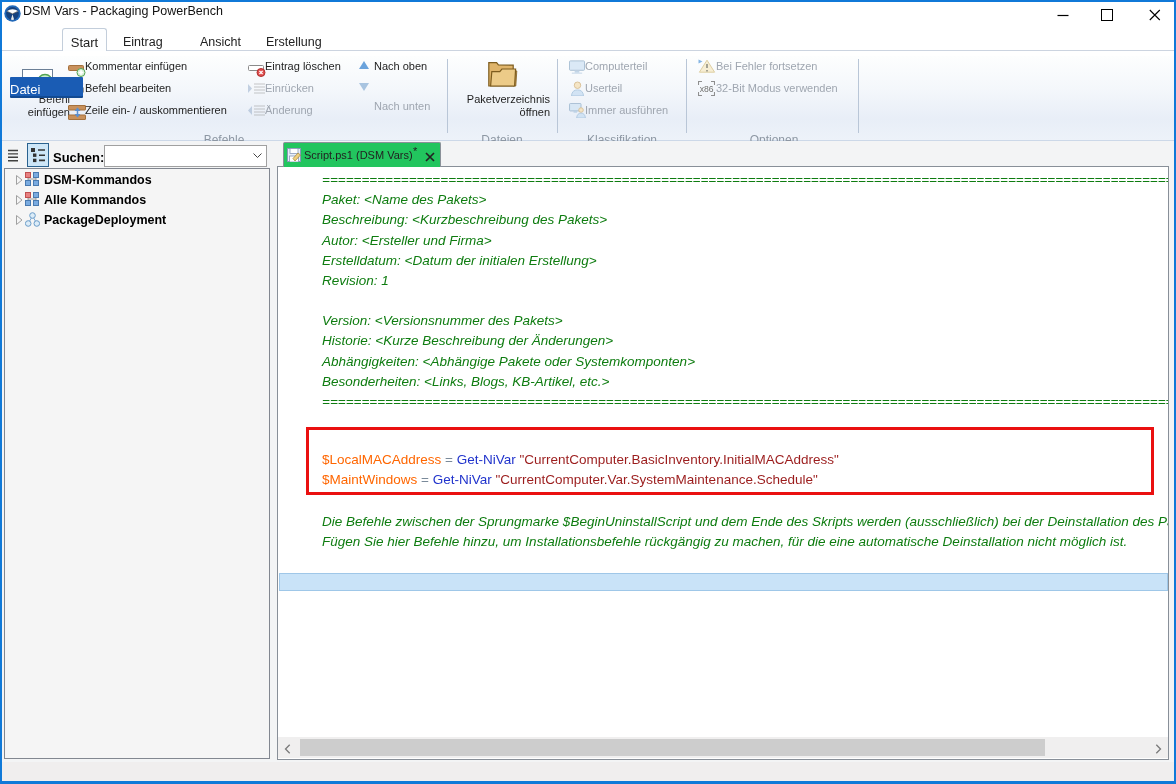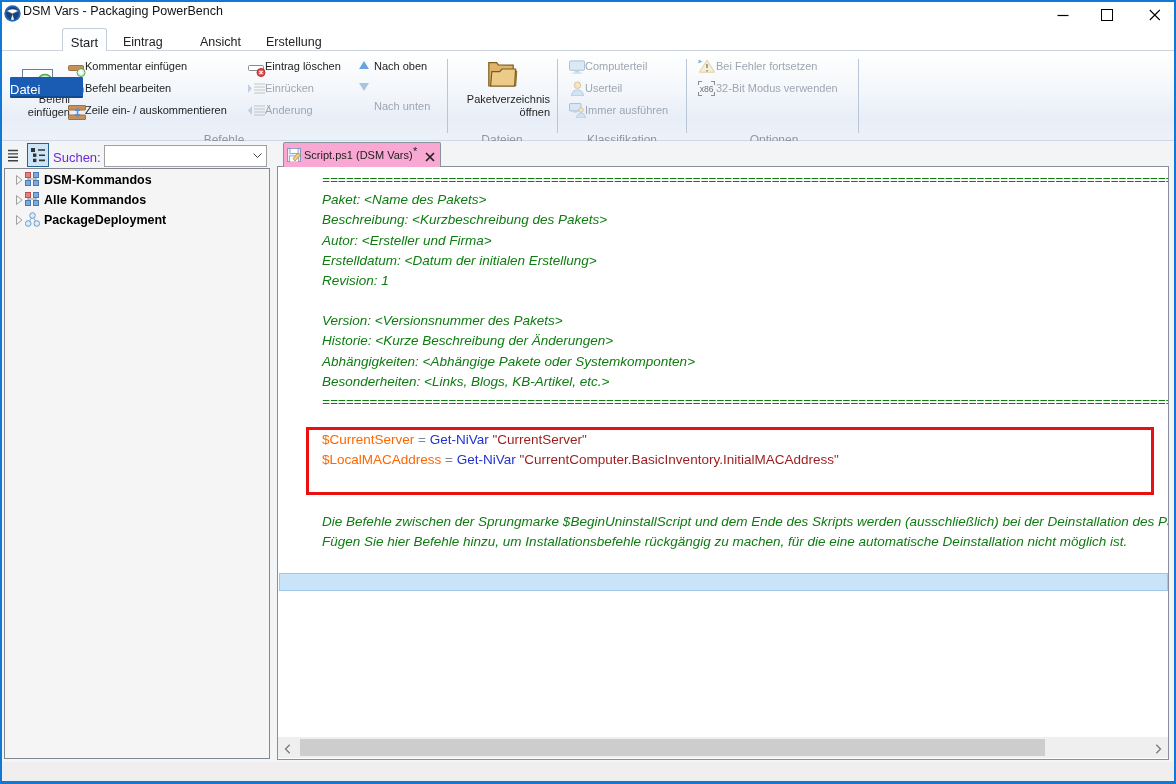--- a/index.html
+++ b/index.html
@@ -19,28 +19,28 @@
 .ribtab { top:7px; font-size:12.5px; color:#222; }
 
 #ribbon { left:2px; top:56px; width:1172px; height:85px; background:linear-gradient(#fdfefe 0%, #f4f7fb 40%, #e8eef7 75%, #edf2f9 100%); border-bottom:1px solid #ccd8e8; }
 .gsep { top:3px; width:1px; height:74px; background:#b9c6d7; }
 .glabel { top:69px; font-size:12px; color:#8d97a3; width:120px; text-align:center;margin-top:8px; }
 .rbtn-label { font-size:11px; color:#1e1e1e; }
 .rbtn-label.dis { color:#9fa6b0; }
 
 #content { left:2px; top:141px; width:1172px; height:621px; background:#f3f4f5; }
 
-#suchen { left:53px; top:150px; font-size:13px; color:#6d28d9; }
+#suchen { left:53px; top:150px; font-size:13px; color:#000000;font-weight:bold; }
 #combo { left:104px; top:145px; width:163px; height:22px; background:#fff; border:1px solid #a0a0a0; }
 #treebtn { left:27px; top:143px; width:22px; height:24px; background:#cde6f7; border:1px solid #2a628f; }
 
 #leftpanel { left:4px; top:168px; width:266px; height:591px; background:#f5f5f5; border:1px solid #828790; }
 .treerow { font-size:12.5px; font-weight:bold; color:#000; }
 
-#edtab { left:283px; top:142px; width:158px; height:25px; background:#f9a8d4; border:1px solid #8a9199; border-bottom:none; border-radius:2px 2px 0 0; z-index:5; }
+#edtab { left:283px; top:142px; width:158px; height:25px; background:#22c55e; border:1px solid #8a9199; border-bottom:none; border-radius:2px 2px 0 0; z-index:5; }
 #edtabtext { left:20px; top:6px; font-size:11px; color:#222; }
 
 #editor { left:277px; top:166px; width:892px; height:594px; background:#fff; border:1px solid #888f98; overflow:hidden; }
 .code { position:absolute; white-space:pre; font-size:13.5px; line-height:20.2px; }
 .cmt { color:#0e7c10; font-style:italic; }
 .var { color:#ff6600; }
 .cmdlet { color:#2033cc; }
 .str { color:#9b1c1c; }
 .op { color:#7a8a9a; }
 #redbox { left:28px; top:260px; width:848px; height:68px; border:3px solid #ea1010; }
@@ -258,22 +258,22 @@
   <div class="code cmt" style="left:44px;top:23px">Paket: &lt;Name des Pakets&gt;</div>
   <div class="code cmt" style="left:44px;top:43px">Beschreibung: &lt;Kurzbeschreibung des Pakets&gt;</div>
   <div class="code cmt" style="left:44px;top:64px">Autor: &lt;Ersteller und Firma&gt;</div>
   <div class="code cmt" style="left:44px;top:84px">Erstelldatum: &lt;Datum der initialen Erstellung&gt;</div>
   <div class="code cmt" style="left:44px;top:104px">Revision: 1</div>
   <div class="code cmt" style="left:44px;top:144px">Version: &lt;Versionsnummer des Pakets&gt;</div>
   <div class="code cmt" style="left:44px;top:164px">Historie: &lt;Kurze Beschreibung der Änderungen&gt;</div>
   <div class="code cmt" style="left:44px;top:205px">Besonderheiten: &lt;Links, Blogs, KB-Artikel, etc.&gt;</div>
   <div class="code cmt" style="left:44px;top:185px">Abhängigkeiten: &lt;Abhängige Pakete oder Systemkomponten&gt;</div>
   <div class="code cmt" style="left:44px;top:225px">=============================================================================================================================</div>
-  <div class="code" style="left:44px;top:263px"><span class="var">$CurrentServer</span> <span class="op">=</span> <span class="cmdlet">Get-NiVar</span> <span class="str">"CurrentServer"</span></div>
   <div class="code" style="left:44px;top:283px"><span class="var">$LocalMACAddress</span> <span class="op">=</span> <span class="cmdlet">Get-NiVar</span> <span class="str">"CurrentComputer.BasicInventory.InitialMACAddress"</span></div>
+  <div class="code" style="left:44px;top:303px"><span class="var">$MaintWindows</span> <span class="op">=</span> <span class="cmdlet">Get-NiVar</span> <span class="str">"CurrentComputer.Var.SystemMaintenance.Schedule"</span></div>
   <div id="redbox" class="abs"></div>
   <div class="code cmt" style="left:44px;top:345px">Die Befehle zwischen der Sprungmarke $BeginUninstallScript und dem Ende des Skripts werden (ausschließlich) bei der Deinstallation des Pa</div>
   <div class="code cmt" style="left:44px;top:365px">Fügen Sie hier Befehle hinzu, um Installationsbefehle rückgängig zu machen, für die eine automatische Deinstallation nicht möglich ist.</div>
   <div id="selband" class="abs"></div>
 </div>
 
 <div class="abs" id="hscroll">
   <svg class="abs" style="left:6px;top:7px" width="7" height="10">
       <path d="M5.7 0.7 L1.5 5 L5.7 9.3" fill="none" stroke="#7a7a7a" stroke-width="1.3"></path>
     </svg>

